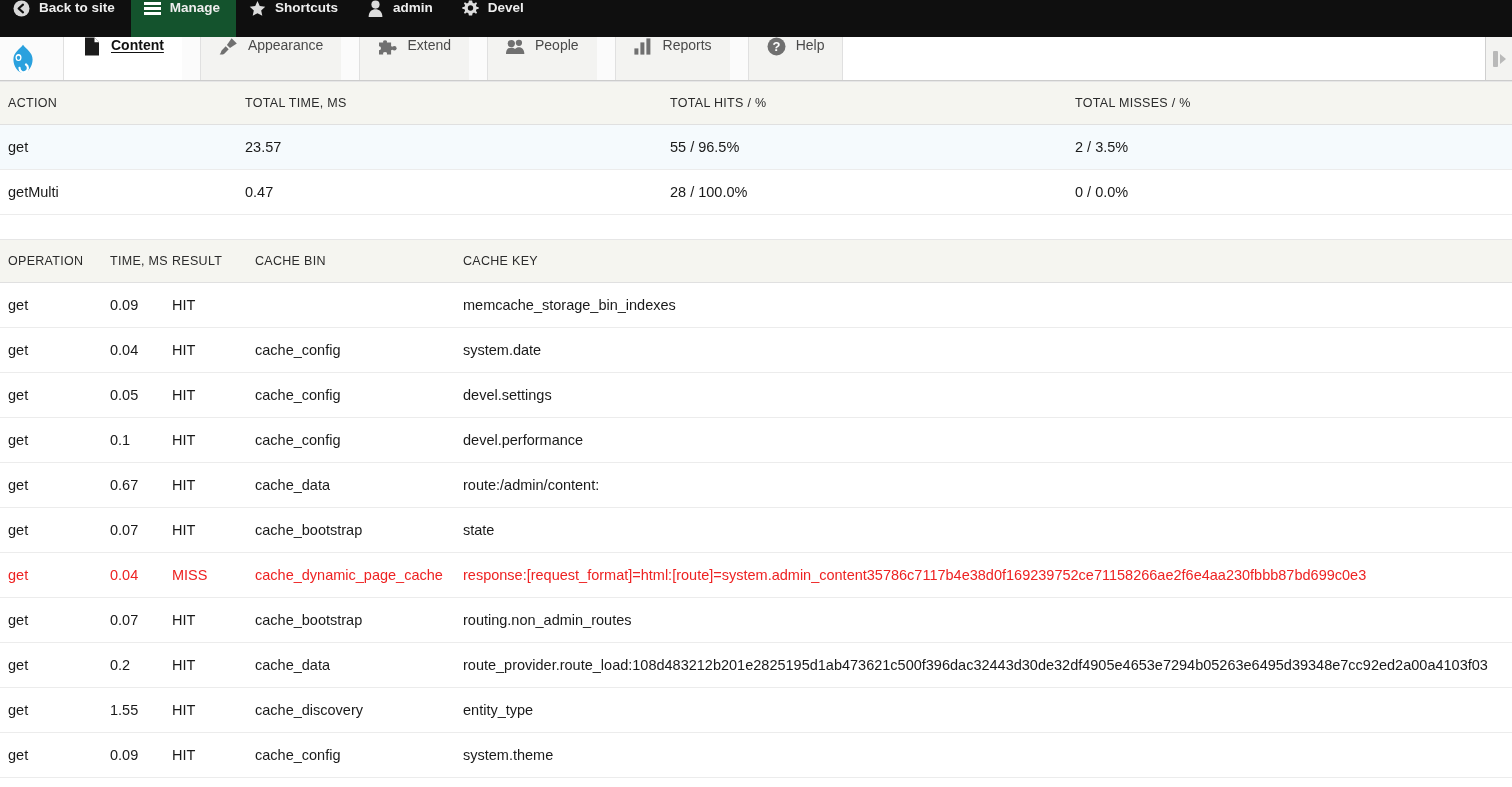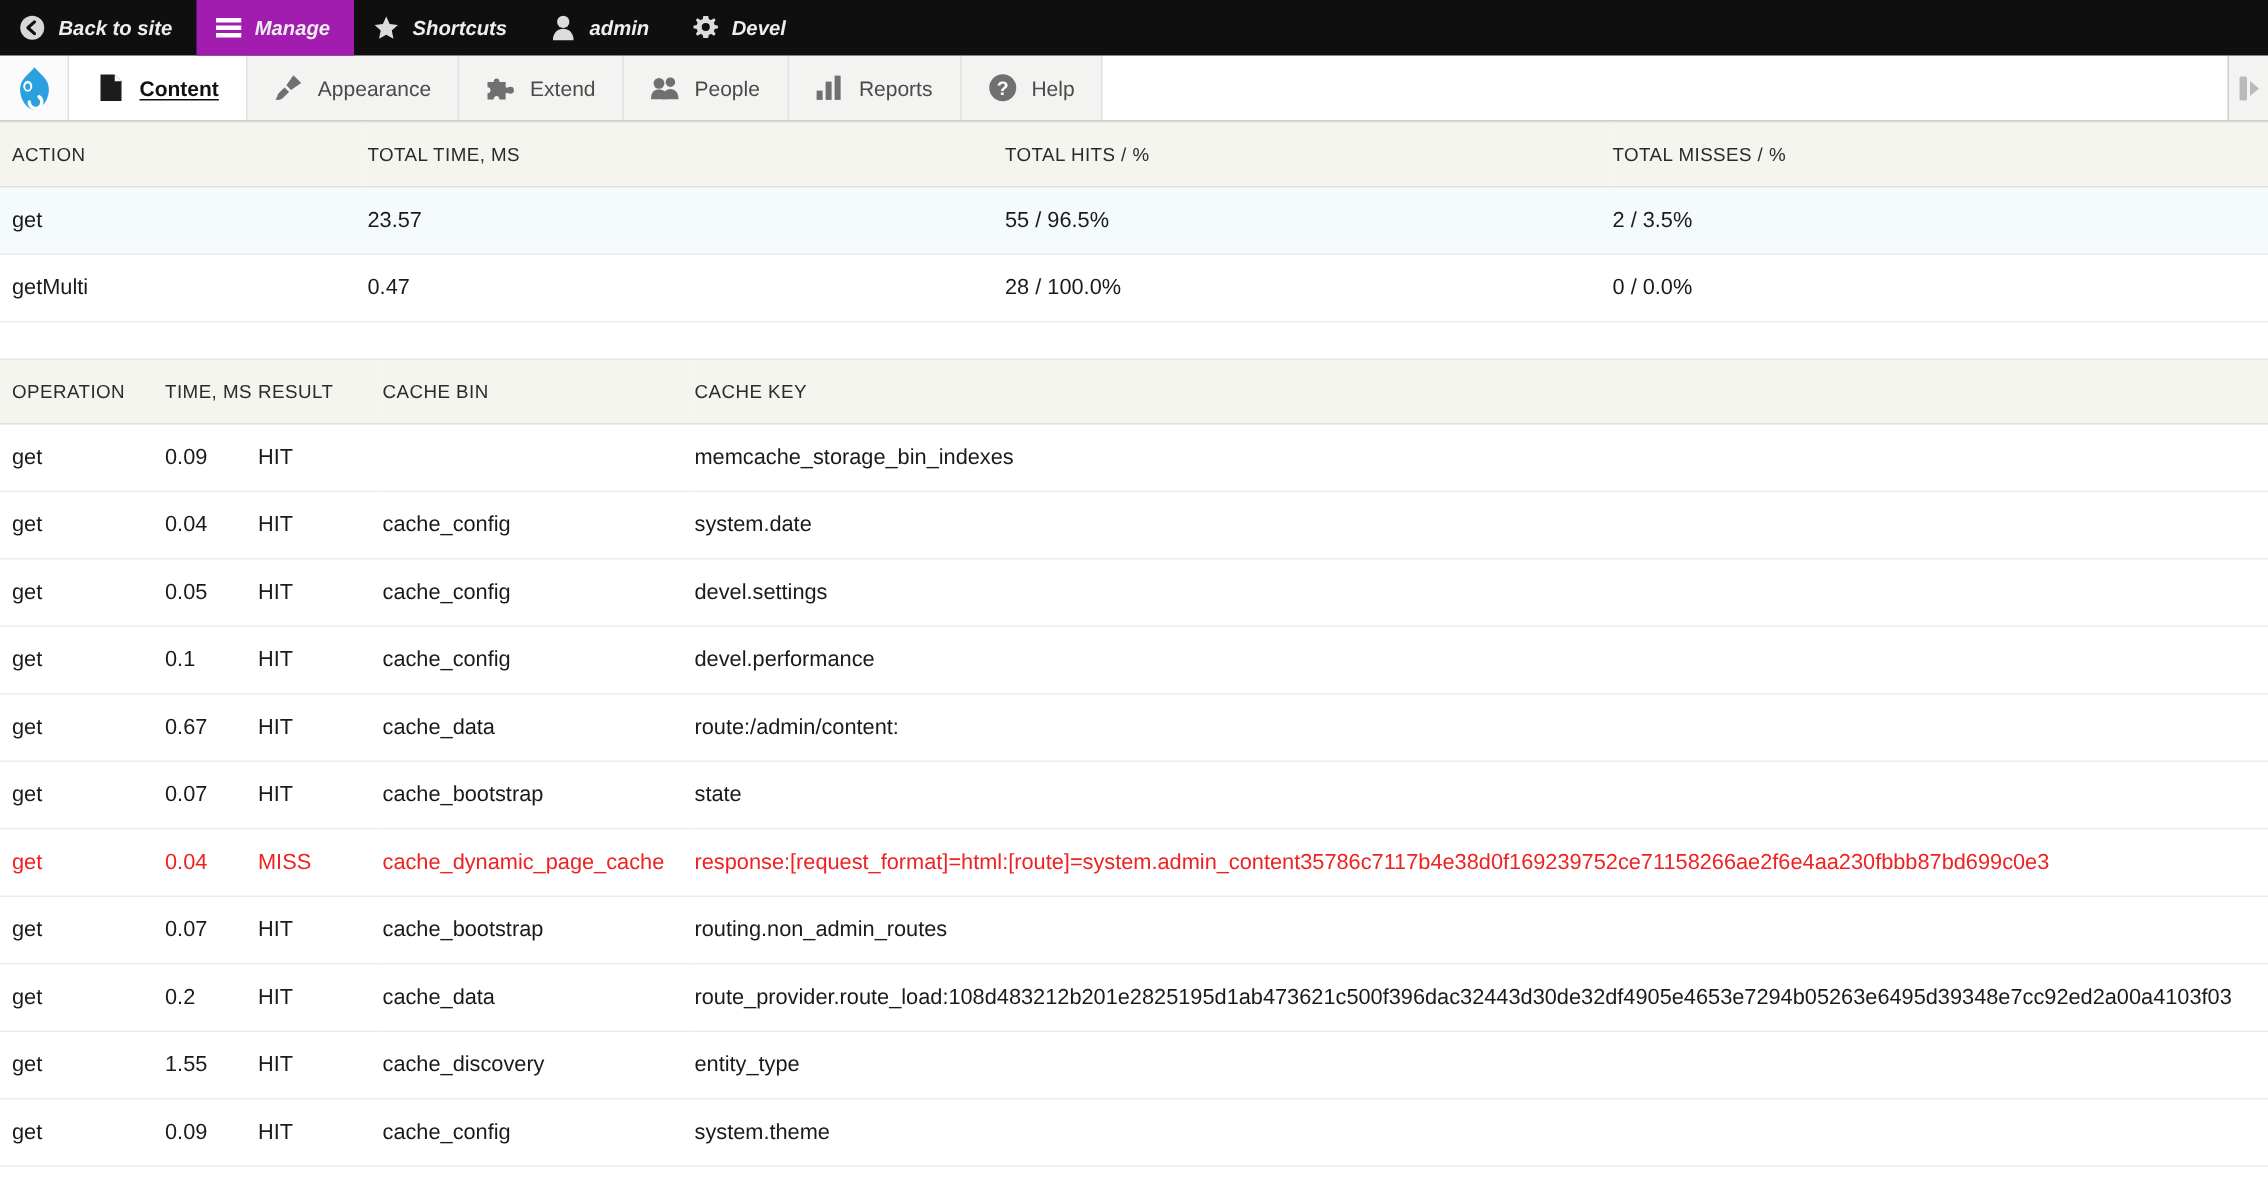--- a/index.html
+++ b/index.html
@@ -16,32 +16,30 @@
   .admin-toolbar {
     height: 37px;
     background: #0f0f0f;
     display: flex;
     align-items: stretch;
     position: relative;
     z-index: 20;
   }
   .admin-tab {
     display: flex;
-    align-items: center;
     gap: 9px;
     padding: 0 16px 0 13px;
     color: #eeeeee;
     font-size: 13.5px;
     font-weight: bold;
     white-space: nowrap;
     cursor: pointer;
     text-decoration: none;
-    font-style: italic;
-  }
-  .admin-tab.active { background: #a21caf; }
+  }
+  .admin-tab.active { background: #14532d; }
   .admin-tab .ti {
     display: inline-flex;
     align-items: center;
     justify-content: center;
     width: 17px; height: 17px;
     flex: 0 0 auto;
   }
   .admin-tab .ti svg { display: block; }
 
   
@@ -57,30 +55,30 @@
   .brand {
     width: 45px;
     display: flex;
     align-items: center;
     justify-content: center;
     flex: 0 0 auto;
     background: #fbfbfb;
   }
   .sub-tab {
     display: flex;
-    align-items: center;
     gap: 10px;
-    padding: 16px 18px;
+    padding: 0 18px;
     font-size: 14px;
     color: #4a4a4a;
     border-left: 1px solid #e0e0e0;
     background: #f3f3f1;
     white-space: nowrap;
     cursor: pointer;
     text-decoration: none;
+    margin-left: 18px;
   }
   .sub-tab .si {
     display: inline-flex;
     align-items: center;
     justify-content: center;
     width: 19px; height: 19px;
     flex: 0 0 auto;
     color: #707070;
   }
   .sub-tab.active {

